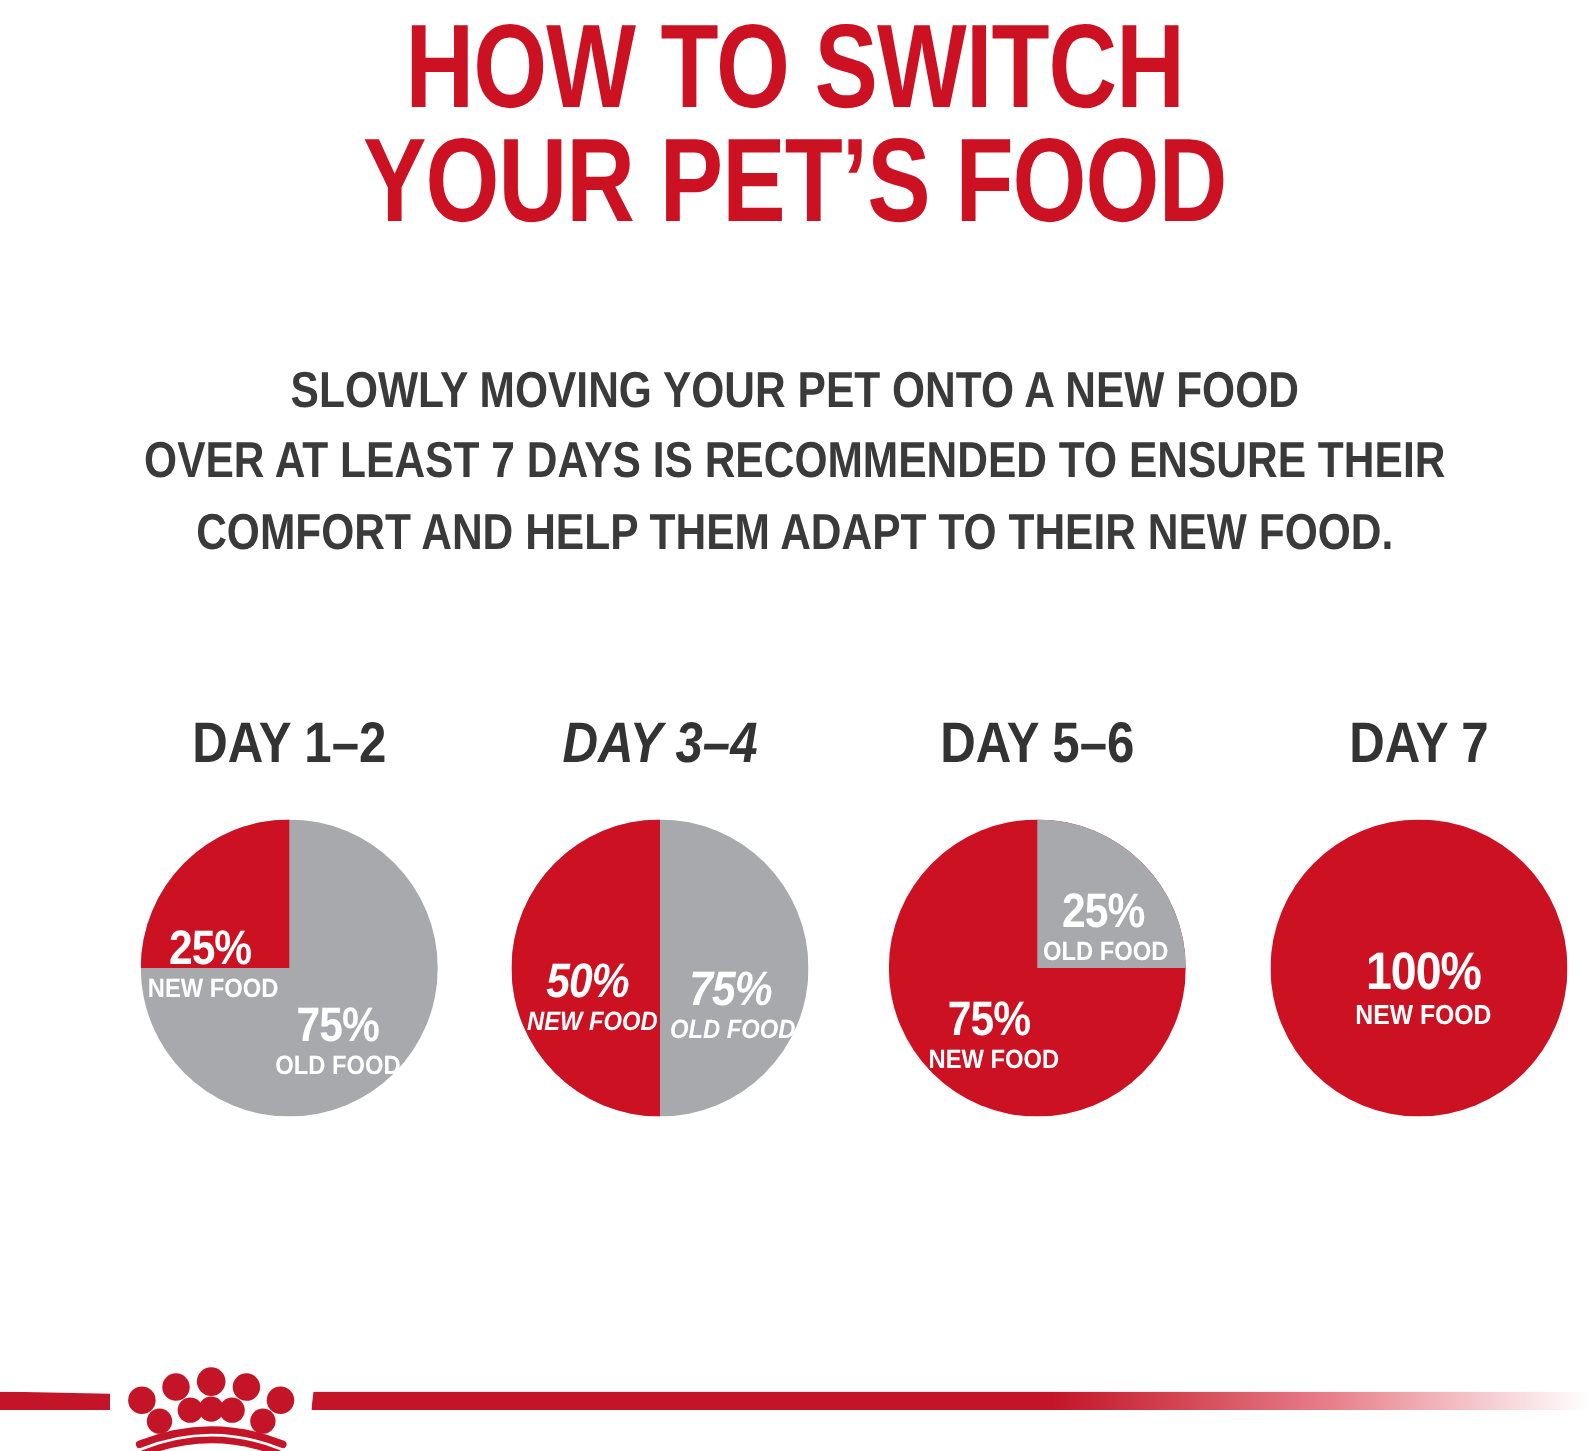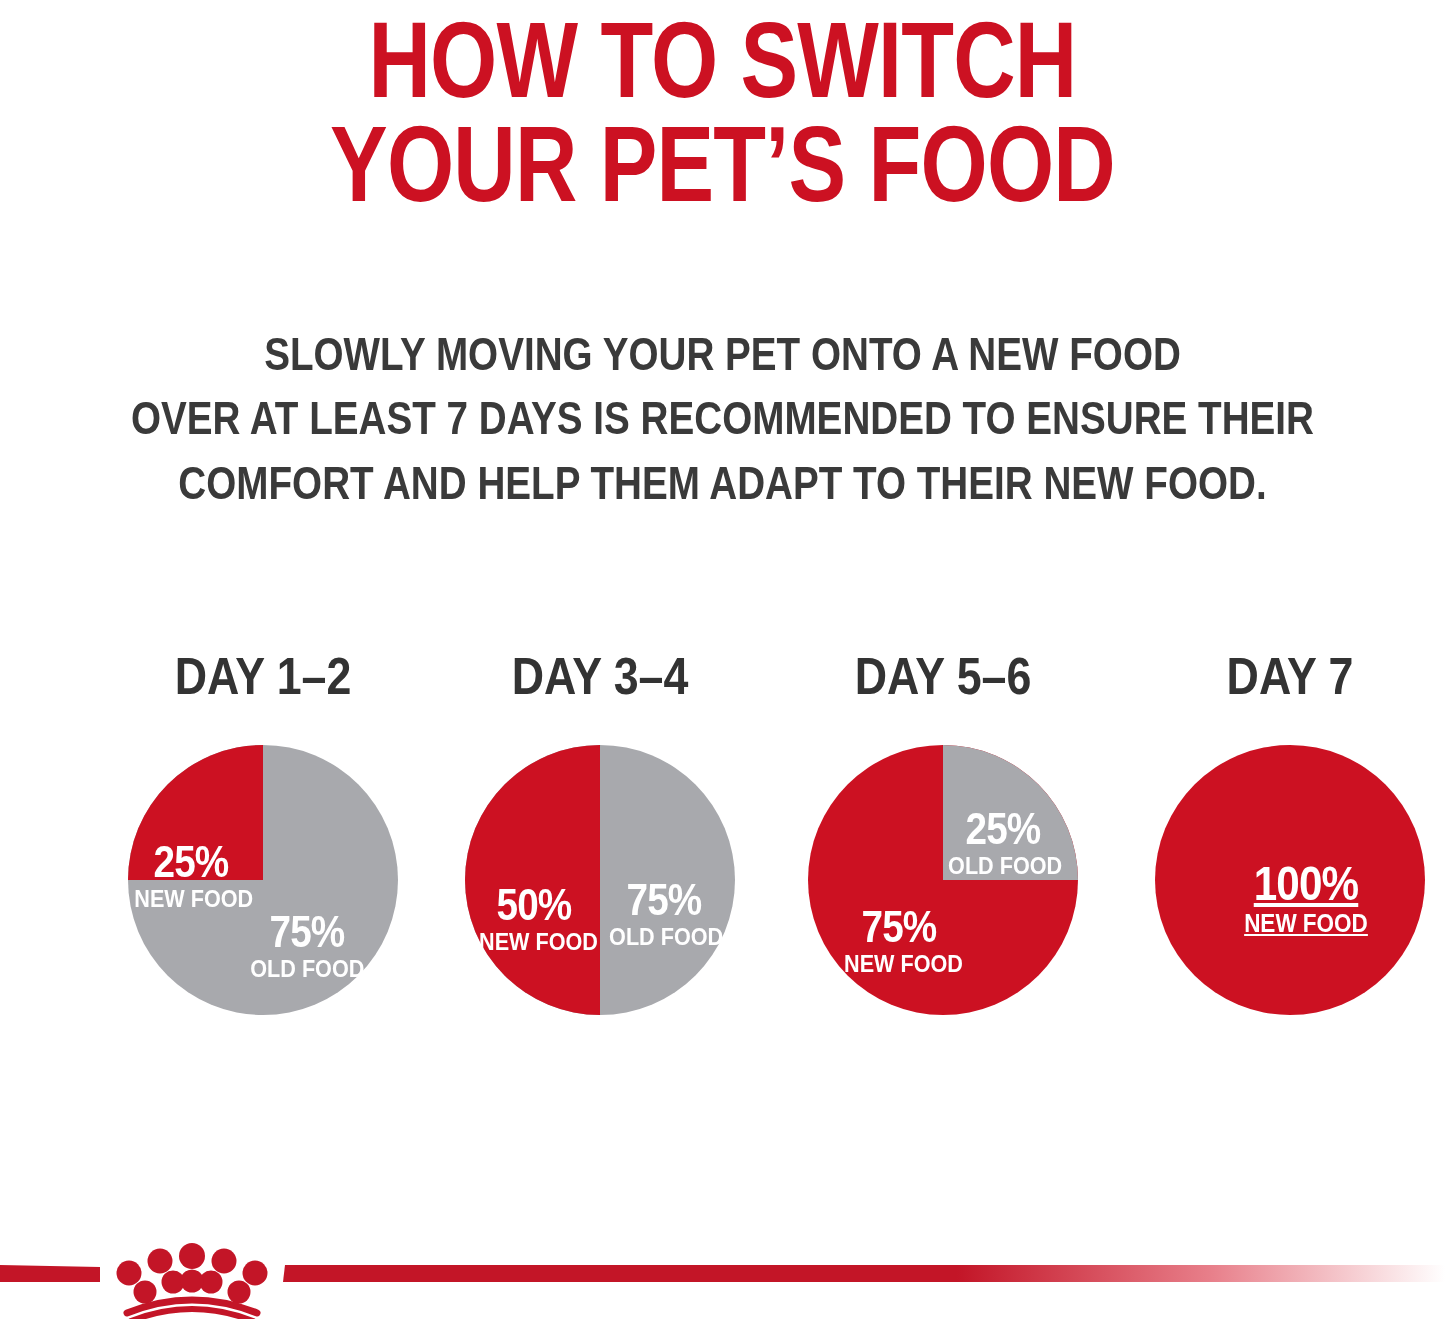--- a/index.html
+++ b/index.html
@@ -60,21 +60,21 @@
     width: 1145px;
     height: 400px;
   }
   .pie-cell {
     position: absolute;
     top: 0;
     width: 330px;
     height: 400px;
   }
   .pie-cell.c0 { left: 98px; }
-  .pie-cell.c1 { left: 435px; }
+  .pie-cell.c1 { left: 435px; font-style: italic; }
   .pie-cell.c2 { left: 778px; }
   .pie-cell.c3 { left: 1125px; }
 
   .day-label {
     position: absolute;
     top: 0;
     left: 0;
     width: 330px;
     text-align: center;
     color: #333333;
@@ -194,21 +194,21 @@
     </div>
   </div>
 
   <div class="pie-cell c1">
     <div class="day-label">DAY 3–4</div>
     <div class="pie-wrap">
       <svg class="pie-svg" viewBox="0 0 270 270">
         <circle cx="135" cy="135" r="135" fill="#A8A9AD"></circle>
         <path d="M135 135 L135 0 A135 135 0 0 0 135 270 Z" fill="#CC1122"></path>
       </svg>
-      <div class="slice-cap" style="left:8px;top:138px;width:122px;">
+      <div class="slice-cap" style="left:8px;top:125px;width:122px;">
         <span class="pct">50%</span>
         <span class="who">NEW FOOD</span>
       </div>
       <div class="slice-cap" style="left:138px;top:133px;width:122px;">
         <span class="pct">75%</span>
         <span class="who">OLD FOOD</span>
       </div>
     </div>
   </div>
 
@@ -229,21 +229,21 @@
       </div>
     </div>
   </div>
 
   <div class="pie-cell c3">
     <div class="day-label">DAY 7</div>
     <div class="pie-wrap">
       <svg class="pie-svg" viewBox="0 0 270 270">
         <circle cx="135" cy="135" r="135" fill="#CC1122"></circle>
       </svg>
-      <div class="slice-cap big" style="left:71px;top:115px;width:160px;text-decoration:underline;">
+      <div class="slice-cap big" style="left:59px;top:115px;width:160px;">
         <span class="pct">100%</span>
         <span class="who">NEW FOOD</span>
       </div>
     </div>
   </div>
 
 </div>
 
 <div class="footer">
   <div class="band-left"></div>

